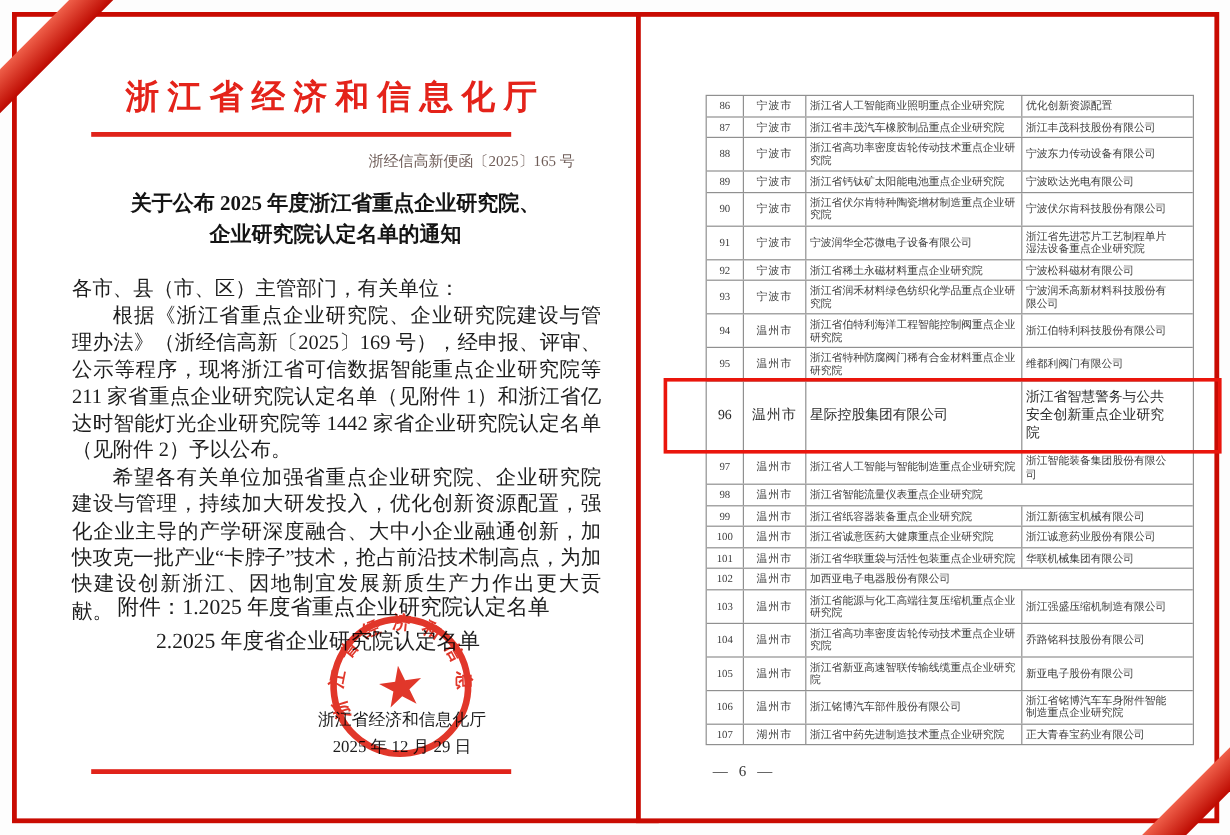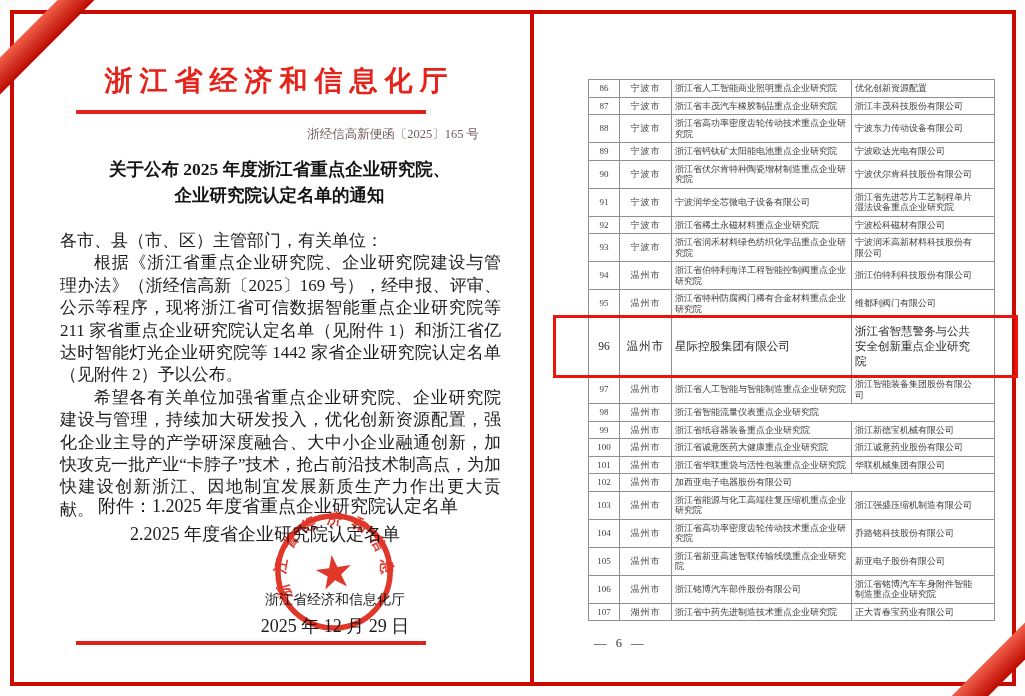--- a/index.html
+++ b/index.html
@@ -16,21 +16,21 @@
   .docnum{position:absolute;top:112px;left:0;right:66px;text-align:right;font-size:12.5px;color:#6e5c57;}
   .doctitle{position:absolute;top:142px;left:0;right:0;text-align:center;font-size:17.5px;
             font-weight:bold;color:#141414;line-height:26px;}
   .docbody{position:absolute;top:216px;left:46px;right:44px;font-size:17px;line-height:22.4px;
            color:#1c1c1c;text-align:justify;}
   .docbody p{margin:0;}
   .docbody p.para{text-indent:2em;}
   .attach{position:absolute;top:478px;left:84px;right:54px;font-size:18px;line-height:28px;color:#1c1c1c;}
   .attach .l2{margin-left:32px;}
   .signature{position:absolute;top:577px;left:178px;width:286px;text-align:center;font-size:14px;color:#1c1c1c;}
-  .sigdate{position:absolute;top:600px;left:178px;width:286px;text-align:center;font-size:18px;color:#1c1c1c;}
+  .sigdate{position:absolute;top:600px;left:178px;width:286px;text-align:center;font-size:14px;color:#1c1c1c;}
   .seal{position:absolute;top:496px;left:258px;width:124px;height:124px;mix-blend-mode:multiply;
         transform:rotate(-8deg);}
   .seal text{font-family:"Liberation Serif","DejaVu Serif",serif;}
   .footline{position:absolute;top:627px;left:62px;width:350px;height:3.5px;background:#e0231a;}
 
   
   .rtable{position:absolute;top:65px;left:54px;width:407px;border:1px solid #909090;
           box-sizing:border-box;background:#fff;}
   .trow{display:grid;grid-template-columns:30px 52px 180px 124px;border-top:1px solid #909090;}
   .trow:first-child{border-top:none;}

